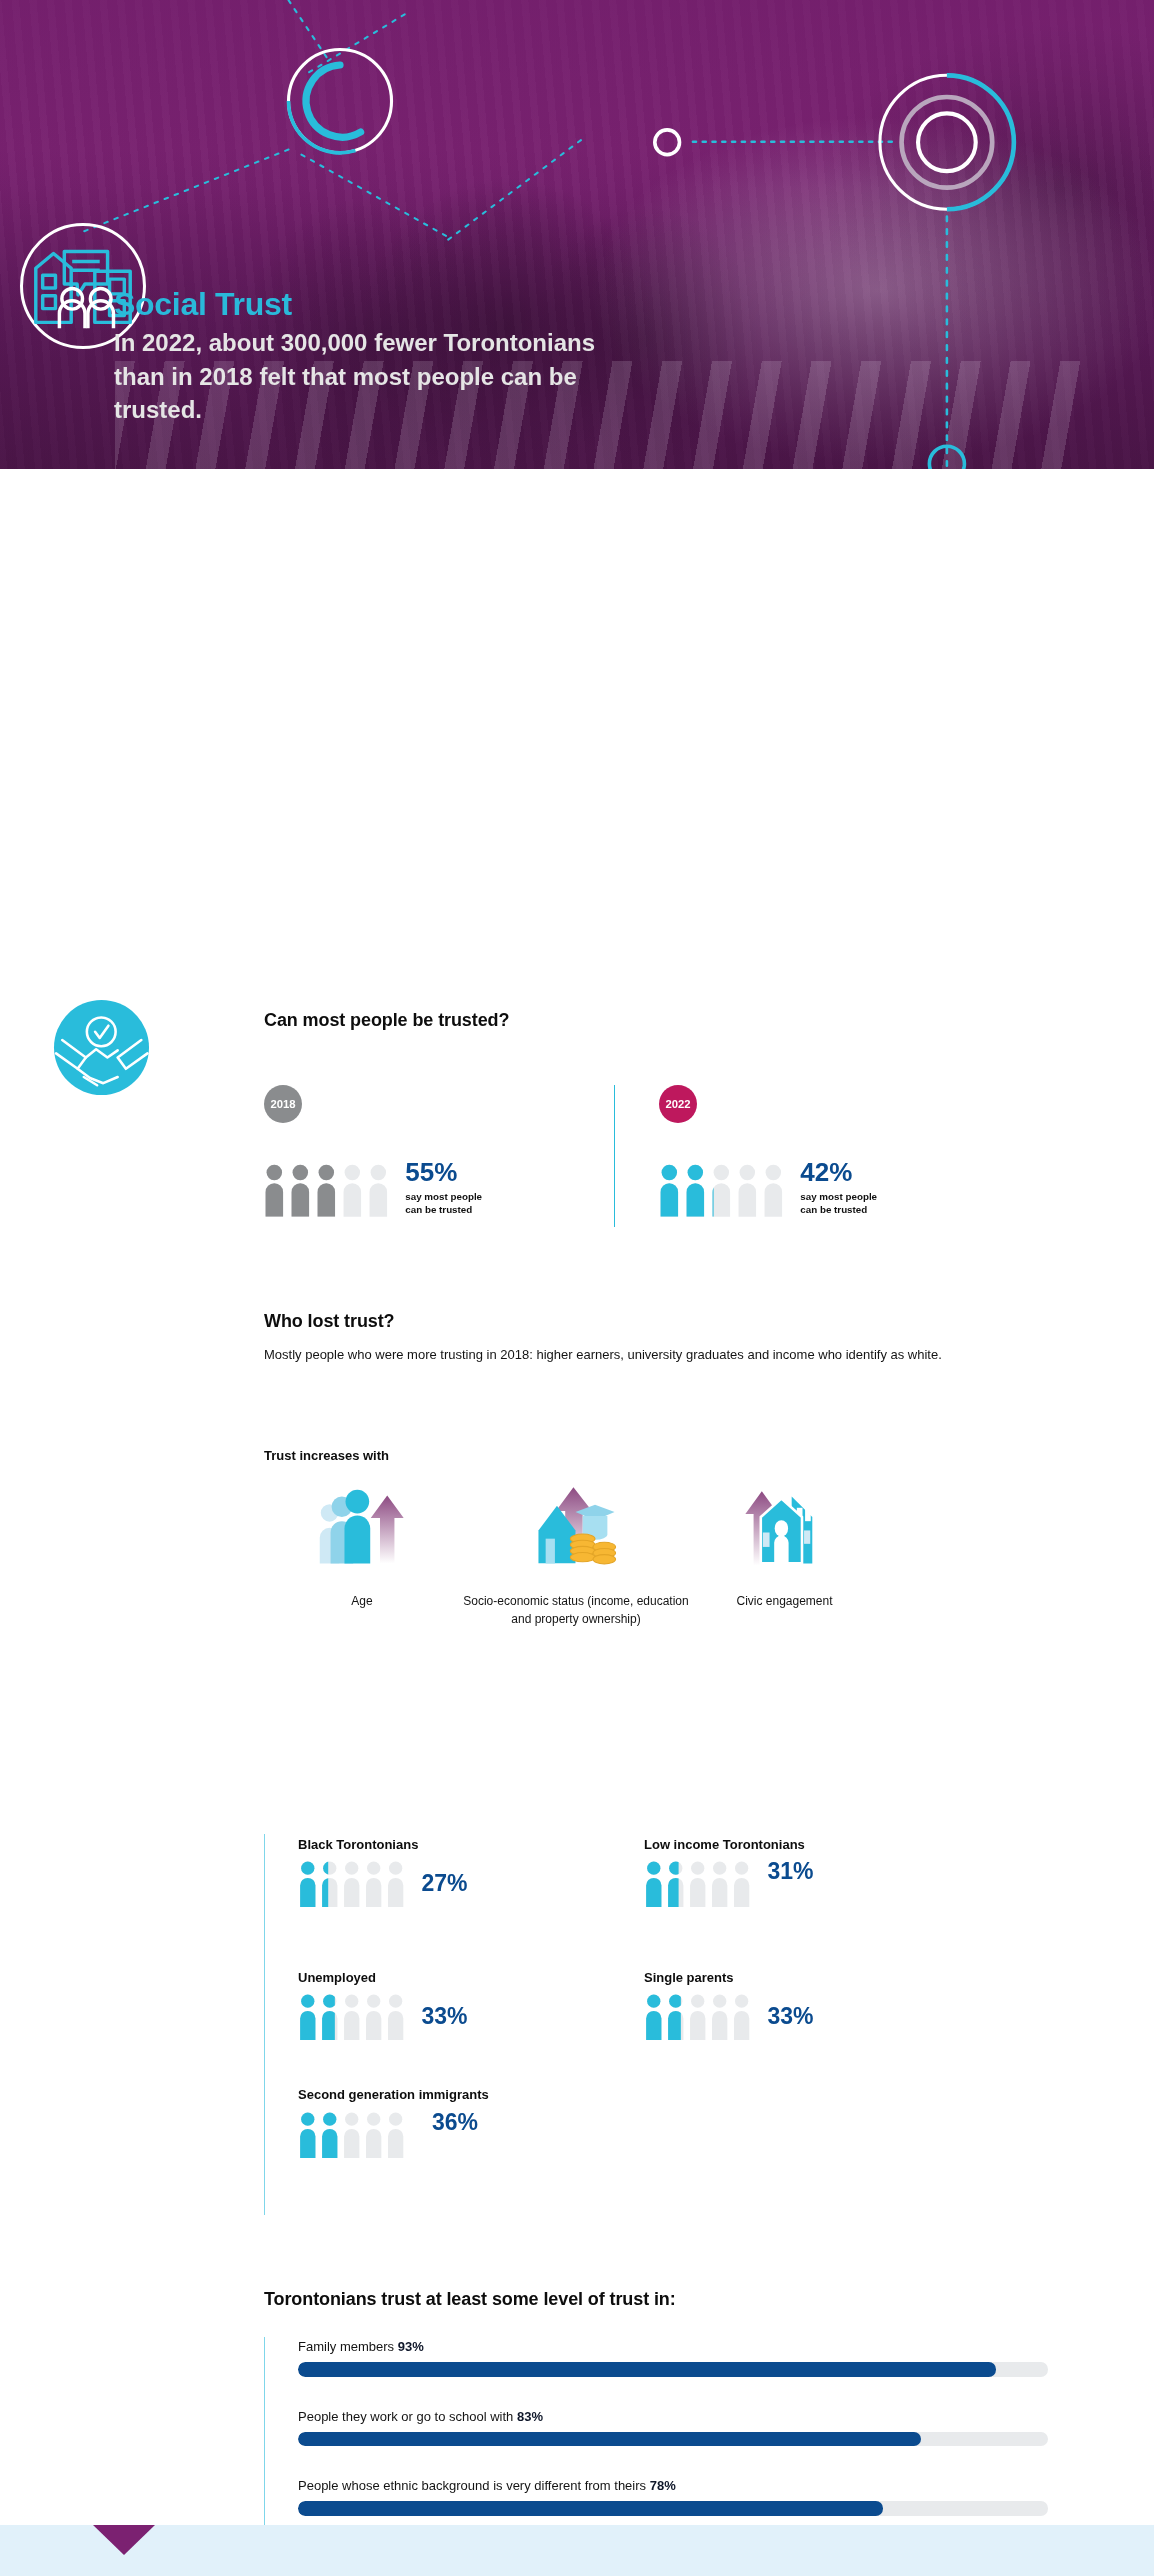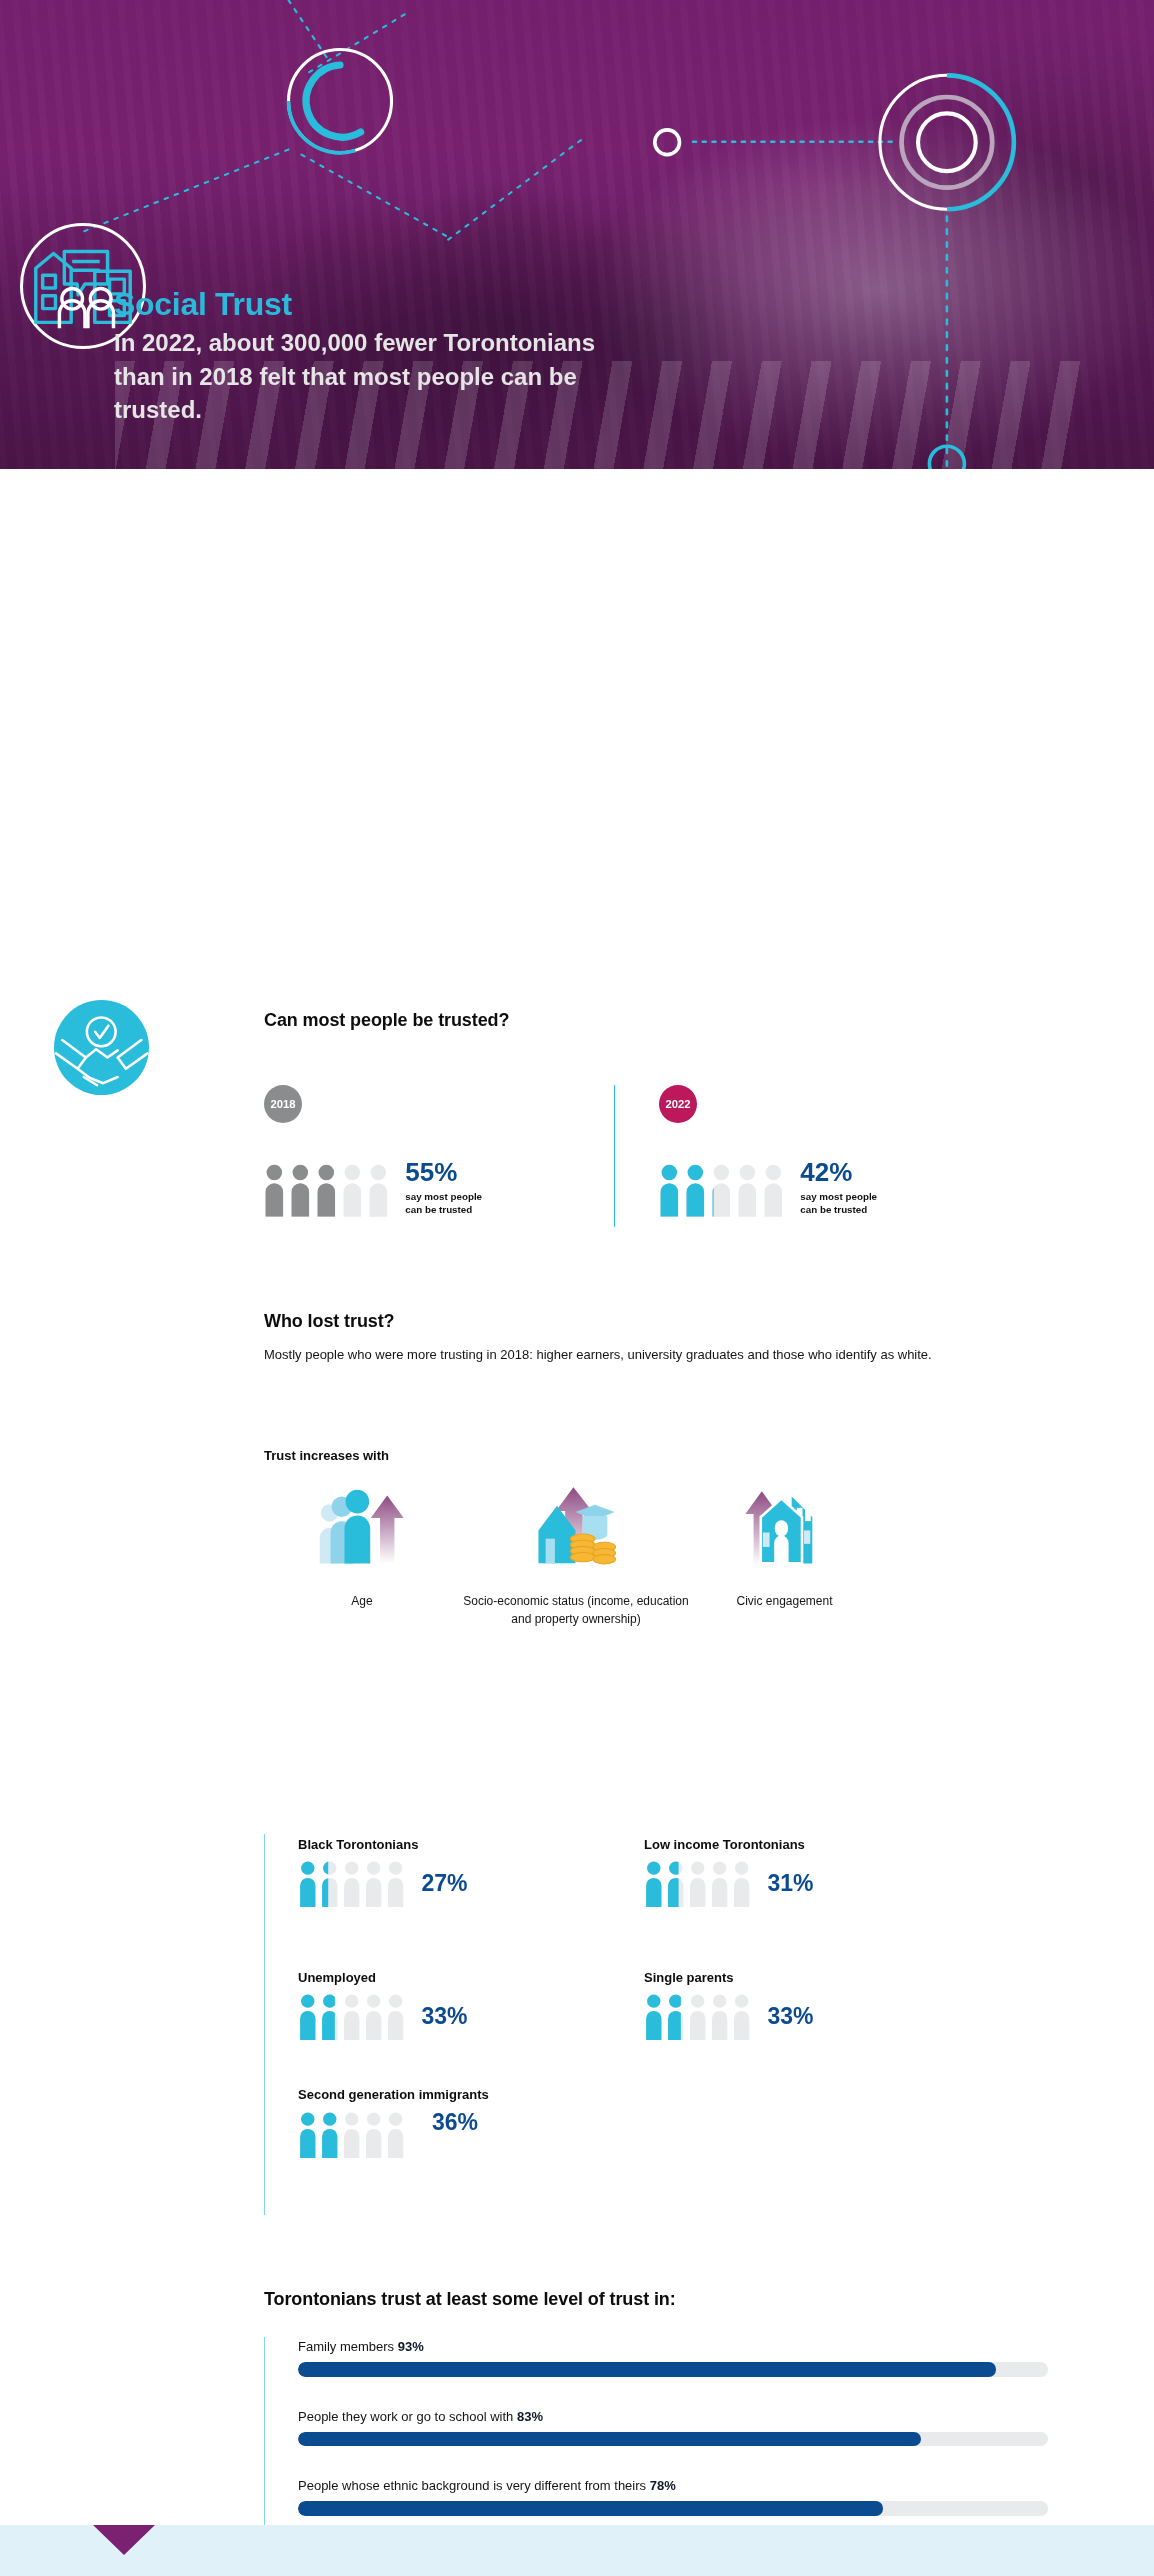--- a/index.html
+++ b/index.html
@@ -312,21 +312,21 @@
       <div>
         <div class="big-pct">42%</div>
         <div class="pct-caption" style="margin-top:6.2px">
           <div>say most people</div>
           <div>can be trusted</div>
         </div>
       </div>
     </div>
 
     <h2 class="h-sec" style="position:absolute;left:264px;top:841px">Who lost trust?</h2>
-    <p class="p-body" style="position:absolute;left:264px;top:876px;width:757px">Mostly people who were more trusting in 2018: higher earners, university graduates and those who identify as white.</p>
+    <p class="p-body" style="position:absolute;left:264px;top:876px;width:757px">Mostly people who were more trusting in 2018: higher earners, university graduates and income who identify as white.</p>
     <h3 class="h-small" style="position:absolute;left:264px;top:979px">Trust increases with</h3>
 
     <div style="position:absolute;left:264px;top:1012px;display:flex;gap:0;width:773px">
 
       <div class="icon-col" style="width:196px">
         <svg width="103" height="103" viewBox="0 0 200 200">
           <defs>
             <linearGradient id="ag1" x1="0" y1="0" x2="0" y2="1">
               <stop offset="0%" stop-color="#8d4a82"></stop>
                 <stop offset="100%" stop-color="#ffffff"></stop>
@@ -444,21 +444,21 @@
                     <path d="M3 92 L3 50 a15 15 0 0 1 30 0 L33 92 Z"></path>
                   </g>
               </g>
             </svg>
             <div class="demo-pct">27%</div>
           </div>
         </div>
 
         <div style="width:346px">
           <div class="demo-label">Low income Torontonians</div>
-          <div style="display:flex;align-items:center;gap:12.4px">
+          <div style="display:flex;align-items:flex-start;gap:12.4px">
             <svg width="111" height="47" viewBox="0 0 215 92">
               <defs>
                   <clipPath id="dg1">
                     <rect x="0" y="0" width="66.6" height="92"></rect>
                   </clipPath>
                 </defs>
               <g fill="#e8eaec">
                 <g>
                     <circle cx="18" cy="16" r="13"></circle>
                     <path d="M3 92 L3 50 a15 15 0 0 1 30 0 L33 92 Z"></path>

